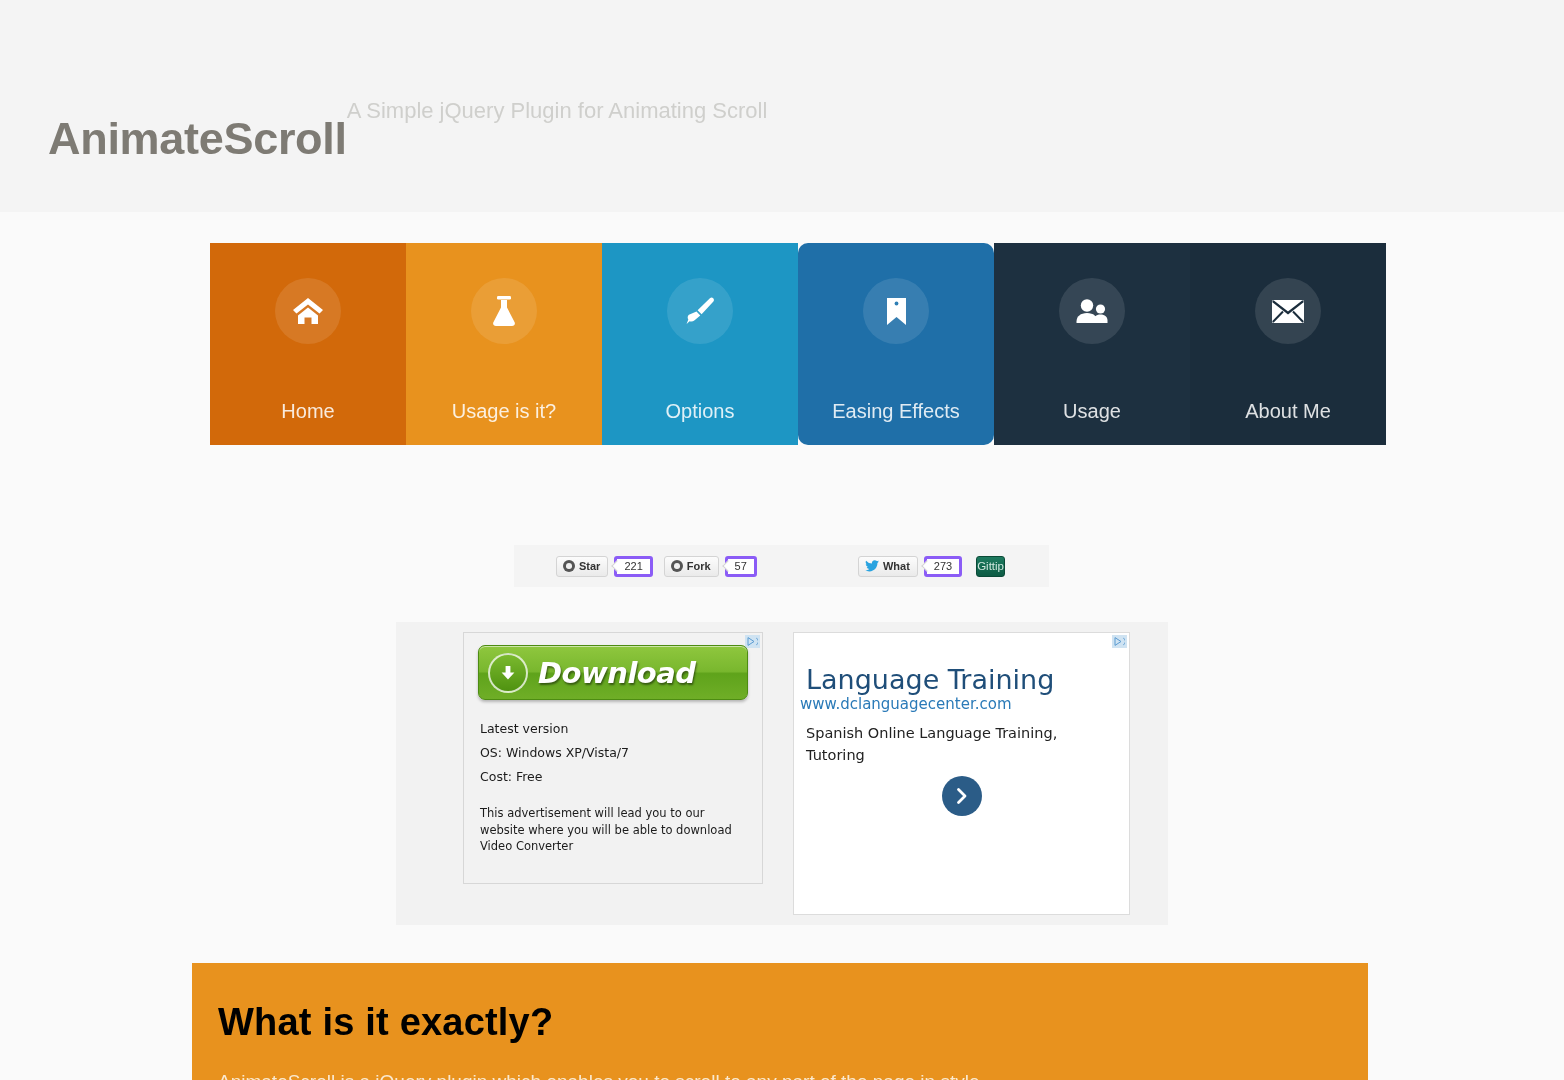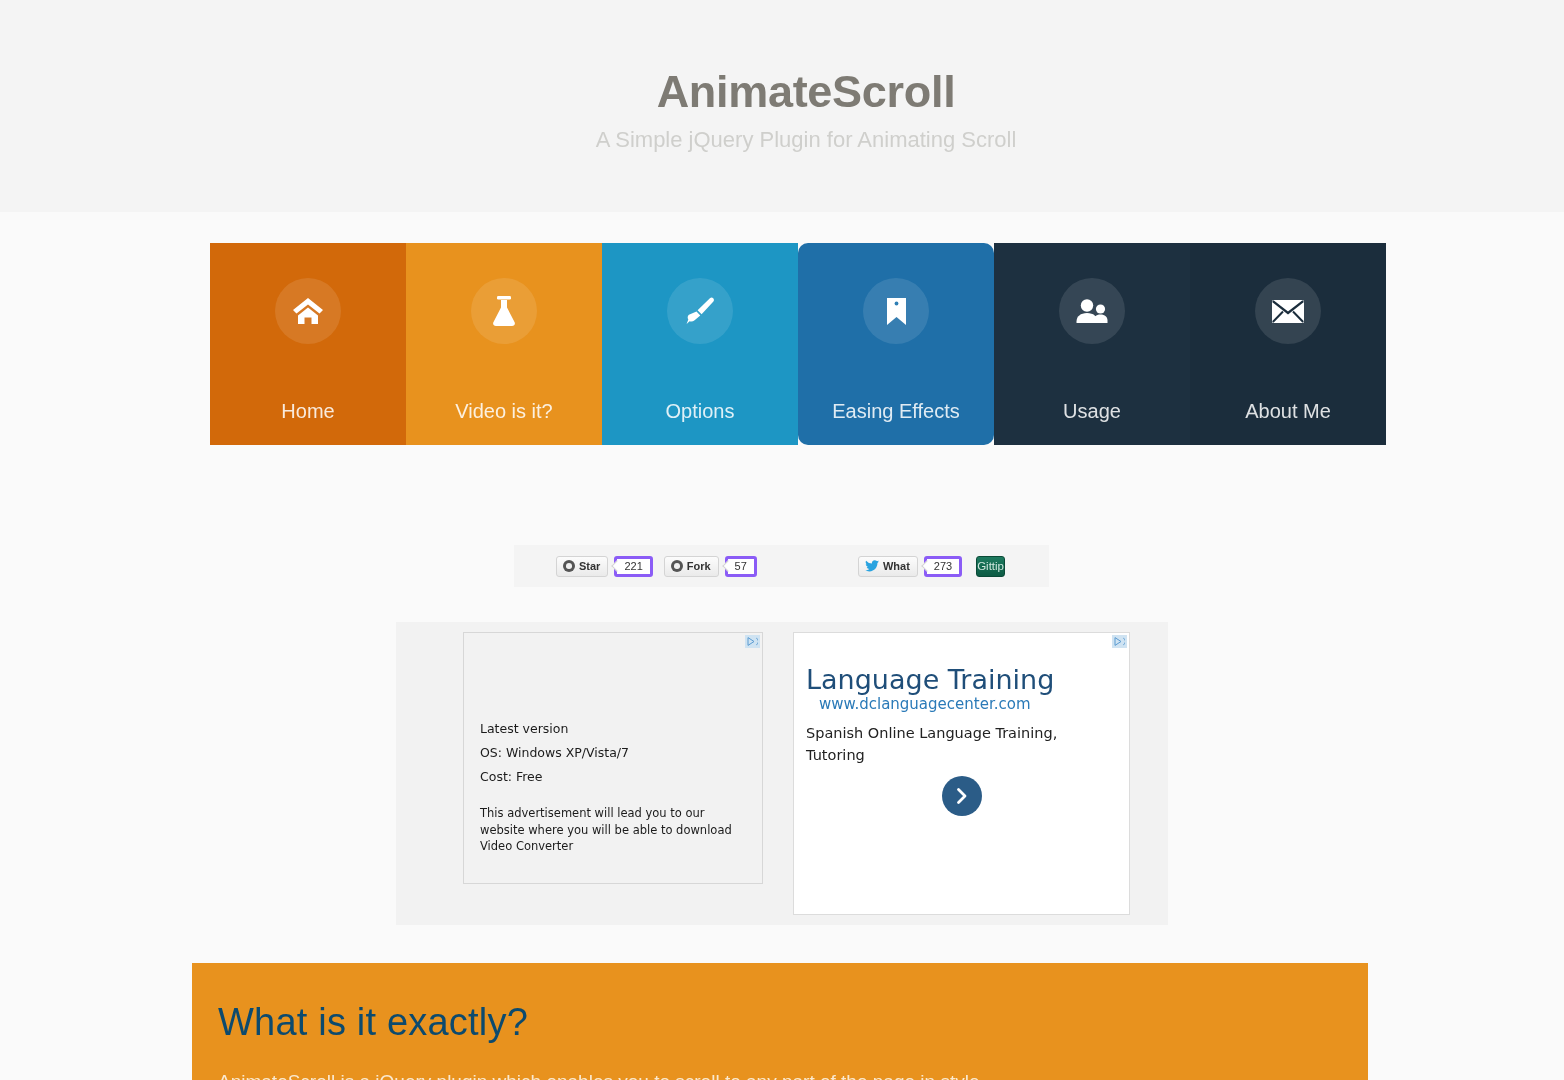--- a/index.html
+++ b/index.html
@@ -18,21 +18,21 @@
     color: #b9b9b9; font-size: 12px; letter-spacing: 0.5px;
     user-select: none;
   }
   .watermark .cn { font-family: "DejaVu Sans", sans-serif; font-size: 12.5px; color: #b4b4b4; }
   .watermark .url { font-family: "DejaVu Sans Mono", monospace; font-size: 9.5px; color: #c0c0c0; letter-spacing: 0.6px;}
 
   
   .header {
     position: absolute; top: 0; left: 0; width: 1564px; height: 212px;
     background: #f4f4f4;
-    display: flex; flex-direction: column; align-items: center;
+    display: flex; flex-direction: row; align-items: center;
     justify-content: flex-start;
     padding-left: 48px;
   }
   .site-title {
     margin-top: 66px;
     font-size: 45px; font-weight: bold; color: #7e7b74;
     letter-spacing: -0.3px;
   }
   .site-tagline {
     margin-top: 9px;
@@ -167,21 +167,21 @@
     position: absolute; left: 397px; top: 10px;
     width: 337px; height: 283px;
     background: #fff; border: 1px solid #dcdcdc;
   }
   .ad2-title {
     position: absolute; left: 12px; top: 31px;
     font-family: "DejaVu Sans", sans-serif;
     font-size: 27px; color: #1f4e79; font-weight: normal;
   }
   .ad2-url {
-    position: absolute; left: 25px; top: 62px;
+    position: absolute; left: 6px; top: 62px;
     font-family: "DejaVu Sans", sans-serif;
     font-size: 15px; color: #2a7ab8;
   }
   .ad2-desc {
     position: absolute; left: 12px; top: 89px; width: 300px;
     font-family: "DejaVu Sans", sans-serif;
     font-size: 14.5px; color: #222; line-height: 22px;
   }
   .ad2-arrow {
     position: absolute; left: 148px; top: 143px;
@@ -192,21 +192,21 @@
 
   
   .section {
     position: absolute; top: 963px; left: 192px;
     width: 1176px; height: 117px;
     background: #e8921e;
     overflow: hidden;
   }
   .section-title {
     position: absolute; left: 26px; top: 38px;
-    font-size: 38px; font-weight: 400; color: #0c4a6e;
+    font-size: 38px; font-weight: 700; color: #000000;
     letter-spacing: 0.2px;
   }
   .section-body {
     position: absolute; left: 26px; top: 104px; right: 26px;
     font-size: 19px; font-weight: 300; color: #fae9d0; line-height: 30px;
     white-space: nowrap; overflow: hidden;
   }
 </style>
 </head>
 <body>
@@ -235,21 +235,21 @@
       <div class="tile-label">Home</div>
     </div>
 
     <div class="tile" id="tile1" style="background: rgb(232, 146, 30);">
       <div class="circle">
         <svg width="26" height="32" viewBox="0 0 26 32" aria-hidden="true">
           <rect x="6" y="1" width="14" height="3.4" rx="1.2" fill="#fff"></rect>
           <path d="M10 5 L10 12.5 L2.5 27 C1.4 29.2 2.7 31 5 31 L21 31 C23.3 31 24.6 29.2 23.5 27 L16 12.5 L16 5 Z" fill="#fff"></path>
         </svg>
       </div>
-      <div class="tile-label">Video is it?</div>
+      <div class="tile-label">Usage is it?</div>
     </div>
 
     <div class="tile" id="tile2" style="background: rgb(29, 150, 196);">
       <div class="circle">
         <svg width="32" height="32" viewBox="0 0 32 32" aria-hidden="true">
           <path d="M29.2 3.2 C28.3 2.2 26.9 2.3 25.9 3.2 L13.6 15.3 L17.6 19.2 L29.4 6.6 C30.2 5.6 30.1 4.2 29.2 3.2 Z" fill="#fff"></path>
           <path d="M12.5 16.6 L16.3 20.4 L10.6 25.3 C9.2 26.5 7.3 26.8 5.6 26.3 L2.6 29 L4.3 24.6 C3.3 23.1 3.5 21 4.9 19.8 Z" fill="#fff"></path>
         </svg>
       </div>
       <div class="tile-label">Options</div>
@@ -333,20 +333,28 @@
   <div class="ads-wrap">
 
     <div class="ad1">
       <div class="ad-ichoices">
         <svg width="11" height="9" viewBox="0 0 11 9" aria-hidden="true">
           <path d="M1 0.6 L1 8.4 L7 4.5 Z" fill="none" stroke="#5b9bd1" stroke-width="1"></path>
           <path d="M9.3 1.2 a3.6 3.6 0 0 1 0 6.6" fill="none" stroke="#5b9bd1" stroke-width="1"></path>
         </svg>
       </div>
 
+      <div class="dl-btn">
+        <div class="dl-circle">
+          <svg width="20" height="20" viewBox="0 0 20 20" aria-hidden="true">
+            <path d="M7.6 3 L12.4 3 L12.4 9.4 L16.4 9.4 L10 16.6 L3.6 9.4 L7.6 9.4 Z" fill="#fff"></path>
+          </svg>
+        </div>
+        <div class="dl-text">Download</div>
+      </div>
 
       <div class="ad1-body">
         <p>Latest version</p>
         <p>OS: Windows XP/Vista/7</p>
         <p>Cost: Free</p>
         <div class="ad1-note">This advertisement will lead you to our website where you will be able to download Video Converter</div>
       </div>
     </div>
 
     <div class="ad2">

